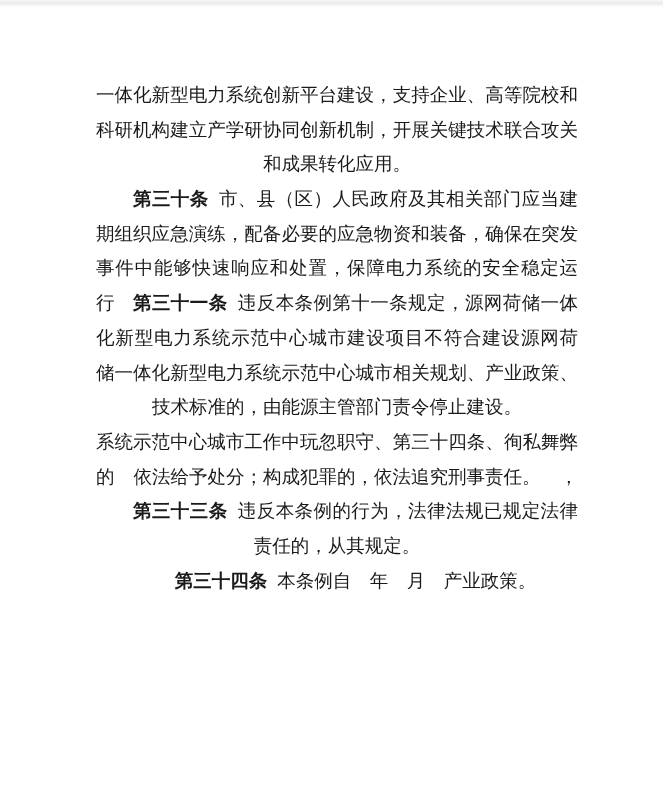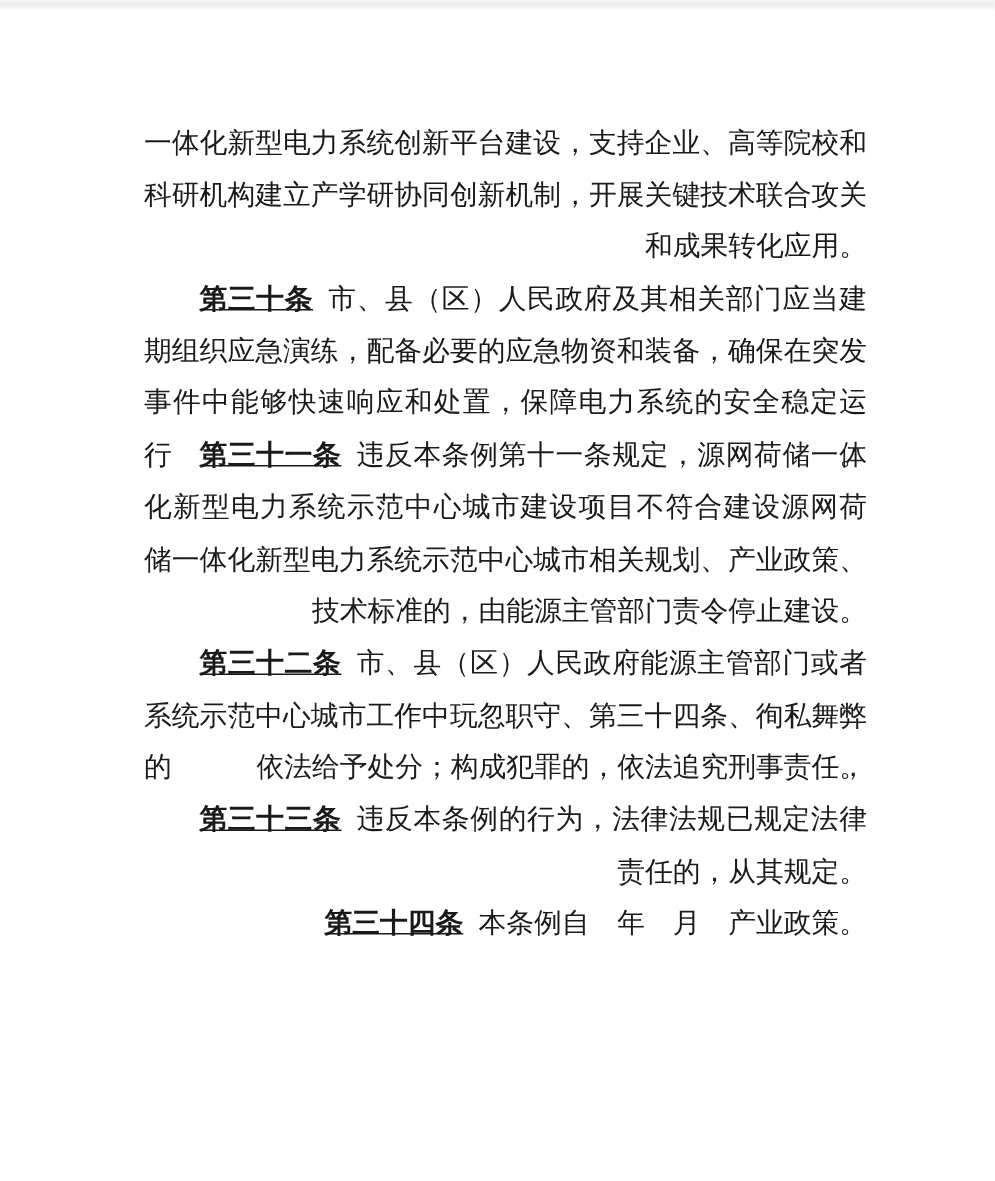--- a/index.html
+++ b/index.html
@@ -24,35 +24,34 @@
   .text-block {
     position: absolute;
     left: 96px;
     top: 78px;
     width: 482px;
   }
   .line {
     font-size: 18.5px;
     line-height: 34.7px;
     height: 34.7px;
-    text-align: right;
+    text-align: center;
     letter-spacing: 0;
   }
   .line.justify {
     text-align: justify;
     text-align-last: justify;
   }
   .line.indent {
     padding-left: 37px;
     width: 445px;
   }
   .article-no {
     font-weight: 700;
     margin-right: 0.55em;
-    text-decoration: underline;
   }
   .body-seg {
     font-weight: 400;
   }
 </style>
 </head>
 <body style="background: rgb(255, 255, 255); color: rgb(26, 26, 26);">
 
 <div class="top-shade"></div>
 
@@ -61,20 +60,19 @@
       <div class="line justify"><span class="body-seg">一体化新型电力系统创新平台建设，支持企业、高等院校和</span></div>
       <div class="line justify"><span class="body-seg">科研机构建立产学研协同创新机制，开展关键技术联合攻关</span></div>
       <div class="line"><span class="body-seg">和成果转化应用。</span></div>
       <div class="line justify indent"><span class="article-no">第三十条</span><span class="body-seg">市、县（区）人民政府及其相关部门应当建</span></div>
       <div class="line justify"><span class="body-seg">期组织应急演练，配备必要的应急物资和装备，确保在突发</span></div>
       <div class="line justify"><span class="body-seg">事件中能够快速响应和处置，保障电力系统的安全稳定运行。</span></div>
       <div class="line justify indent"><span class="article-no">第三十一条</span><span class="body-seg">违反本条例第十一条规定，源网荷储一体</span></div>
       <div class="line justify"><span class="body-seg">化新型电力系统示范中心城市建设项目不符合建设源网荷</span></div>
       <div class="line justify"><span class="body-seg">储一体化新型电力系统示范中心城市相关规划、产业政策、</span></div>
       <div class="line"><span class="body-seg">技术标准的，由能源主管部门责令停止建设。</span></div>
-      <div class="line justify indent"><span class="article-no">第三十二条</span><span class="body-seg">市、县（区）人民政府能源主管部门或者</span></div>
       <div class="line justify"><span class="body-seg">系统示范中心城市工作中玩忽职守、第三十四条、徇私舞弊的，</span></div>
       <div class="line"><span class="body-seg">依法给予处分；构成犯罪的，依法追究刑事责任。</span></div>
       <div class="line justify indent"><span class="article-no">第三十三条</span><span class="body-seg">违反本条例的行为，法律法规已规定法律</span></div>
       <div class="line"><span class="body-seg">责任的，从其规定。</span></div>
       <div class="line indent"><span class="article-no">第三十四条</span><span class="body-seg">本条例自　年　月　产业政策。</span></div>
     </div>
 </main>
 
 </body></html>

